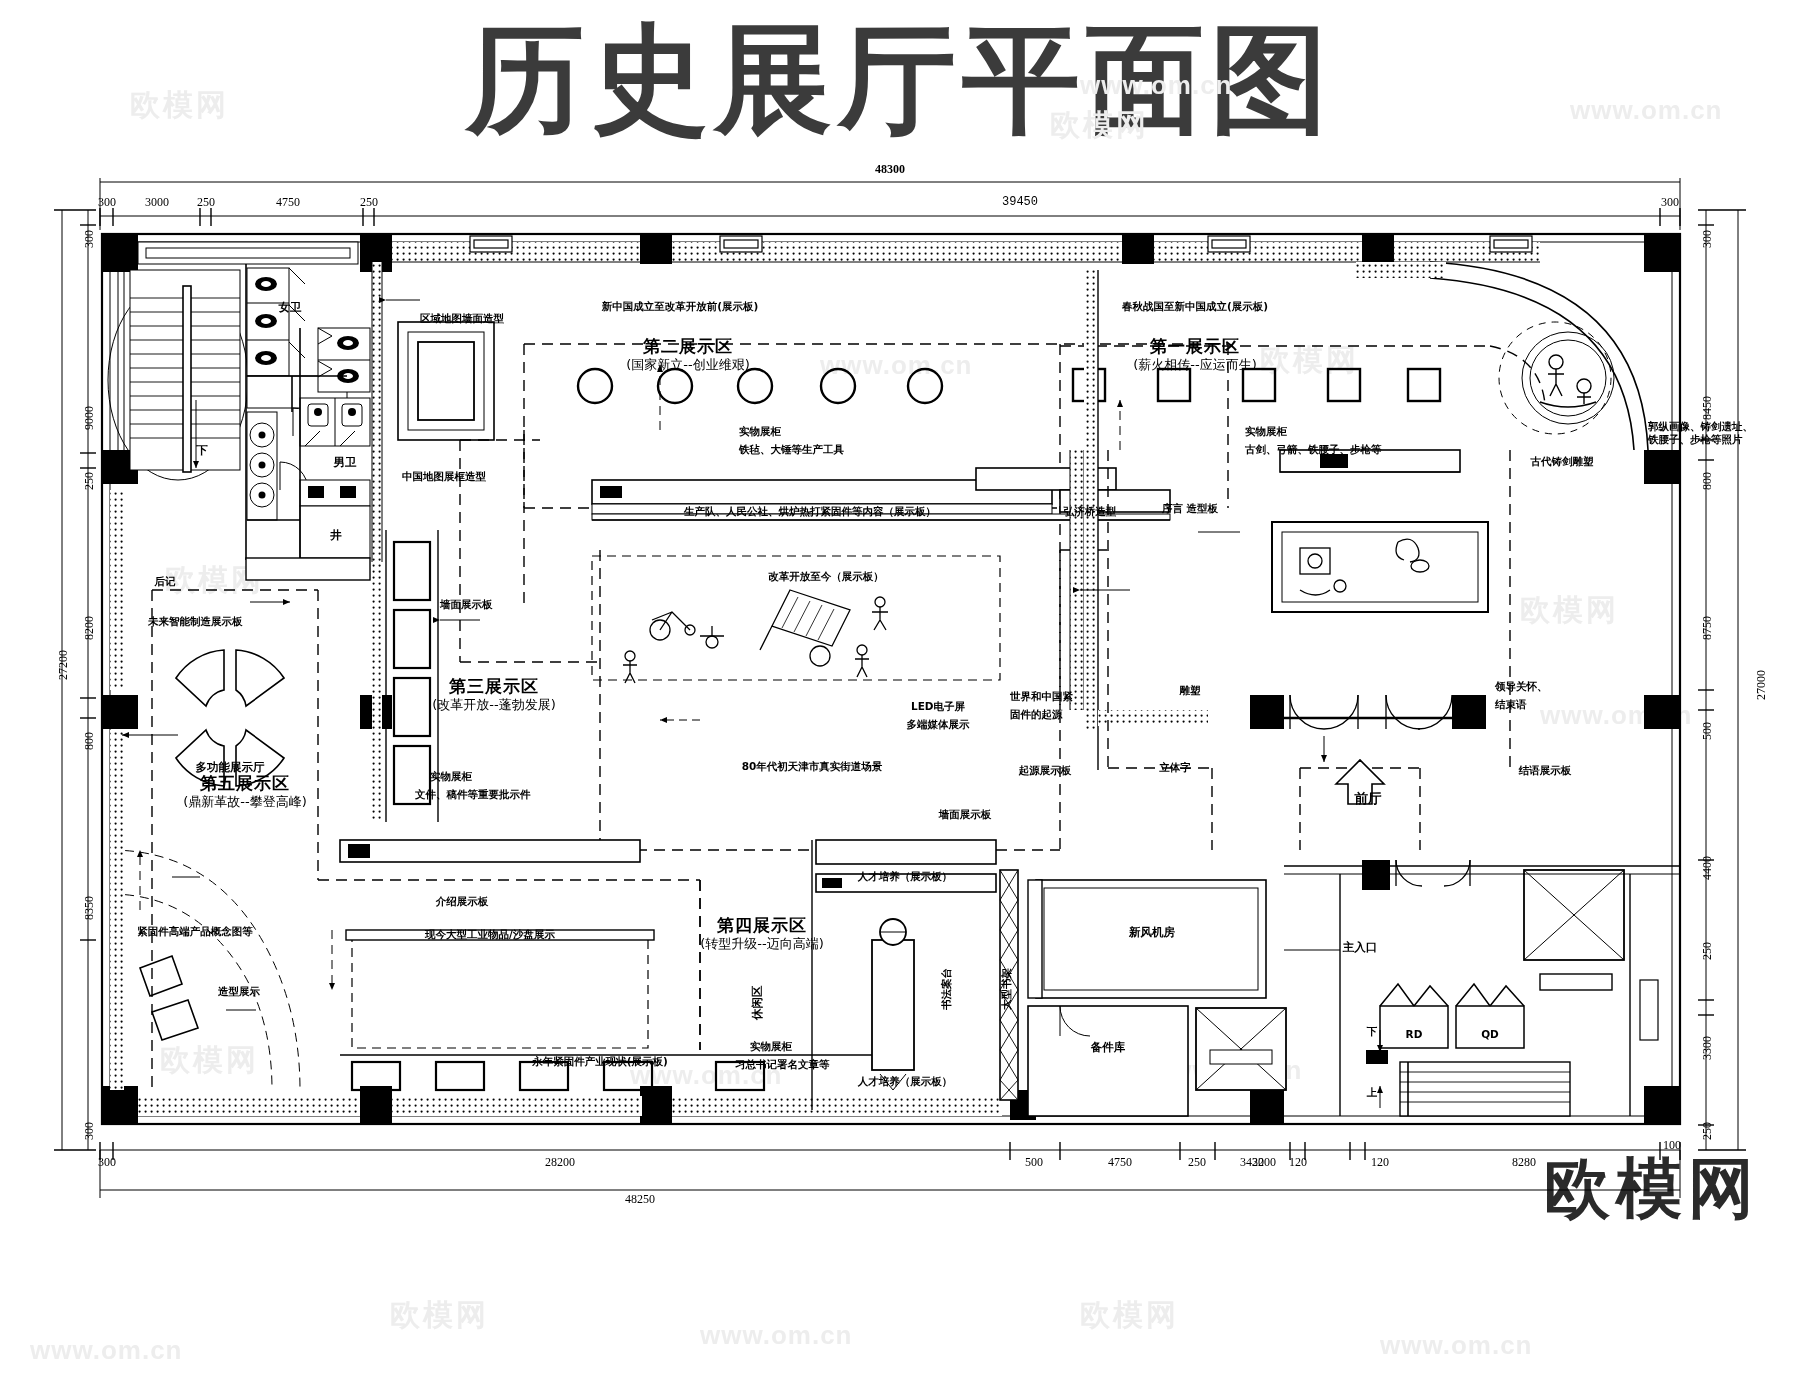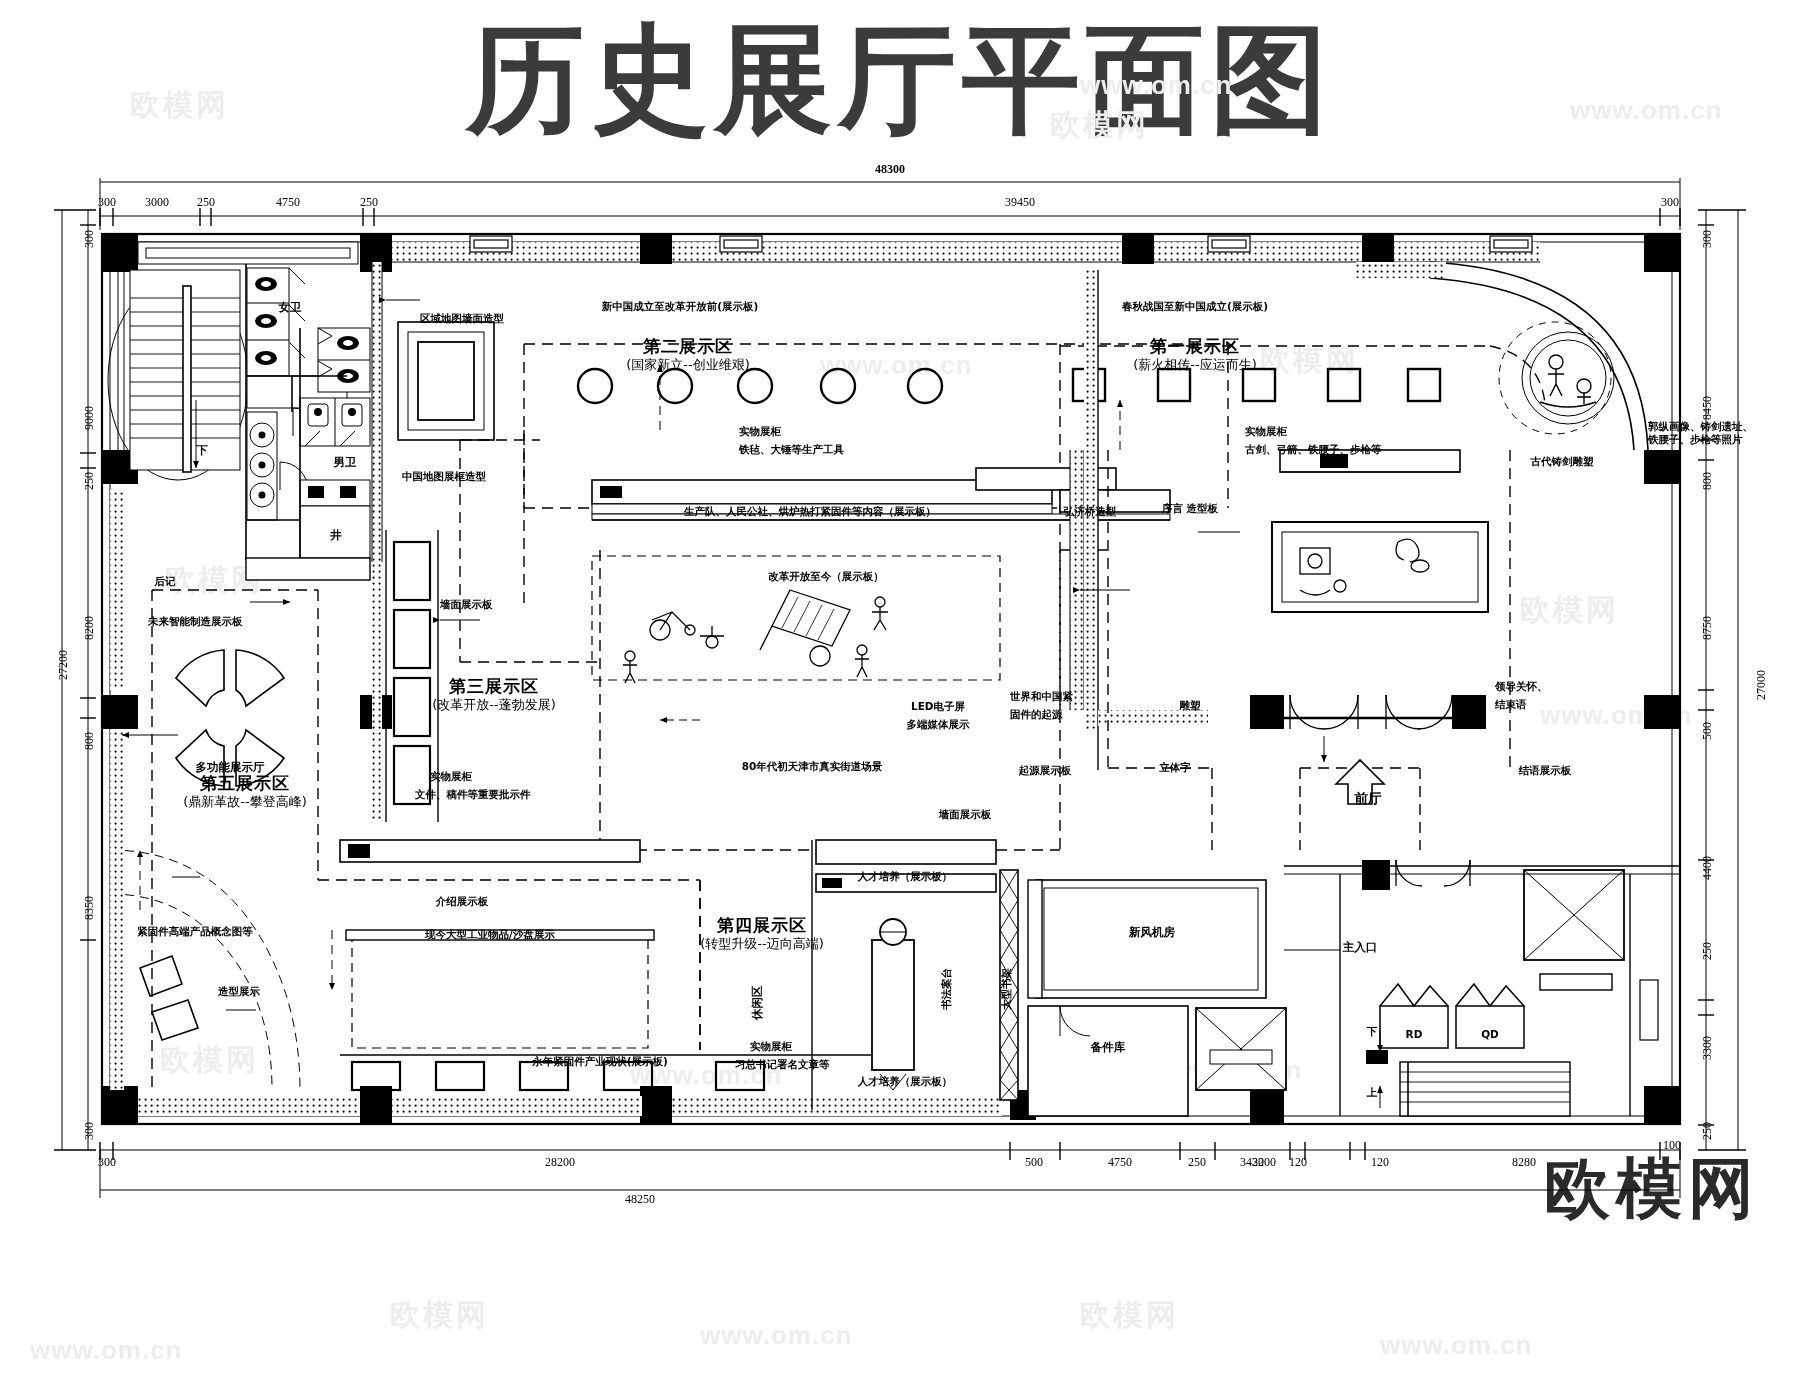--- a/index.html
+++ b/index.html
@@ -624,21 +624,21 @@
   </svg>
   </div>
 
   <div class="lbl dim ctr" style="left:107px; top:195px;">300</div>
   <div class="lbl dim ctr" style="left:157px; top:195px;">3000</div>
   <div class="lbl dim ctr" style="left:206px; top:195px;">250</div>
   <div class="lbl dim ctr" style="left:288px; top:195px;">4750</div>
   <div class="lbl dim ctr" style="left:369px; top:195px;">250</div>
   <div class="lbl dim ctr" style="left:1670px; top:195px;">300</div>
   <div class="lbl dim ctr" style="left:890px; top:162px;font-weight:bold;">48300</div>
-  <div class="lbl dim ctr" style="left:1020px; top:195px;">39450</div>
+  <div class="lbl dim ctr" style="left:1020px; top:195px;font-family:Liberation Mono, monospace;">39450</div>
 
   <div class="lbl dim ctr" style="left:107px; top:1155px;">300</div>
   <div class="lbl dim ctr" style="left:560px; top:1155px;">28200</div>
   <div class="lbl dim ctr" style="left:1034px; top:1155px;">500</div>
   <div class="lbl dim ctr" style="left:1120px; top:1155px;">4750</div>
   <div class="lbl dim ctr" style="left:1197px; top:1155px;">250</div>
   <div class="lbl dim ctr" style="left:1252px; top:1155px;">3430</div>
   <div class="lbl dim ctr" style="left:1298px; top:1155px;">120</div>
   <div class="lbl dim ctr" style="left:1264px; top:1155px;">2200</div>
   <div class="lbl dim ctr" style="left:1380px; top:1155px;">120</div>
@@ -724,21 +724,21 @@
 
   <div class="lbl t10 ctr" style="left:938px; top:700px;">LED电子屏</div>
   <div class="lbl t10 ctr" style="left:938px; top:718px;">多端媒体展示</div>
   <div class="lbl t10 ctr" style="left:812px; top:760px;">80年代初天津市真实街道场景</div>
 
   <div class="lbl t10" style="left:1010px; top:690px;">世界和中国紧</div>
   <div class="lbl t10" style="left:1010px; top:708px;">固件的起源</div>
   <div class="lbl t10 ctr" style="left:1045px; top:764px;">起源展示板</div>
 
   <div class="lbl t10 ctr" style="left:1190px; top:502px;">序言 造型板</div>
-  <div class="lbl t10 ctr" style="left:1190px; top:699px;">雕塑</div>
+  <div class="lbl t10 ctr" style="left:1190px; top:684px;">雕塑</div>
   <div class="lbl t10 ctr" style="left:1175px; top:761px;">立体字</div>
   <div class="lbl t10" style="left:1495px; top:680px;">领导关怀、</div>
   <div class="lbl t10" style="left:1495px; top:698px;">结束语</div>
   <div class="lbl t10 ctr" style="left:1545px; top:764px;">结语展示板</div>
 
   <div class="lbl t10 ctr" style="left:165px; top:575px;">后记</div>
   <div class="lbl t10" style="left:148px; top:615px;">未来智能制造展示板</div>
   <div class="lbl t10 ctr" style="left:195px; top:925px;">紧固件高端产品概念图等</div>
   <div class="lbl t10" style="left:218px; top:985px;">造型展示</div>
 

